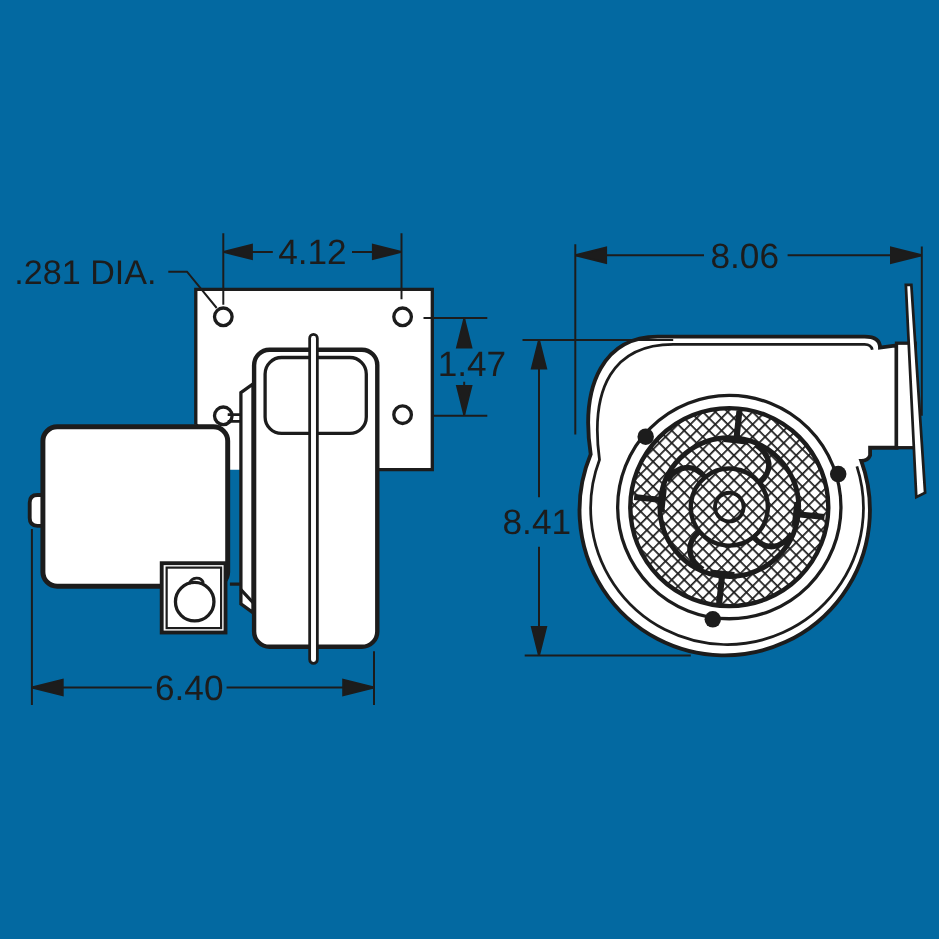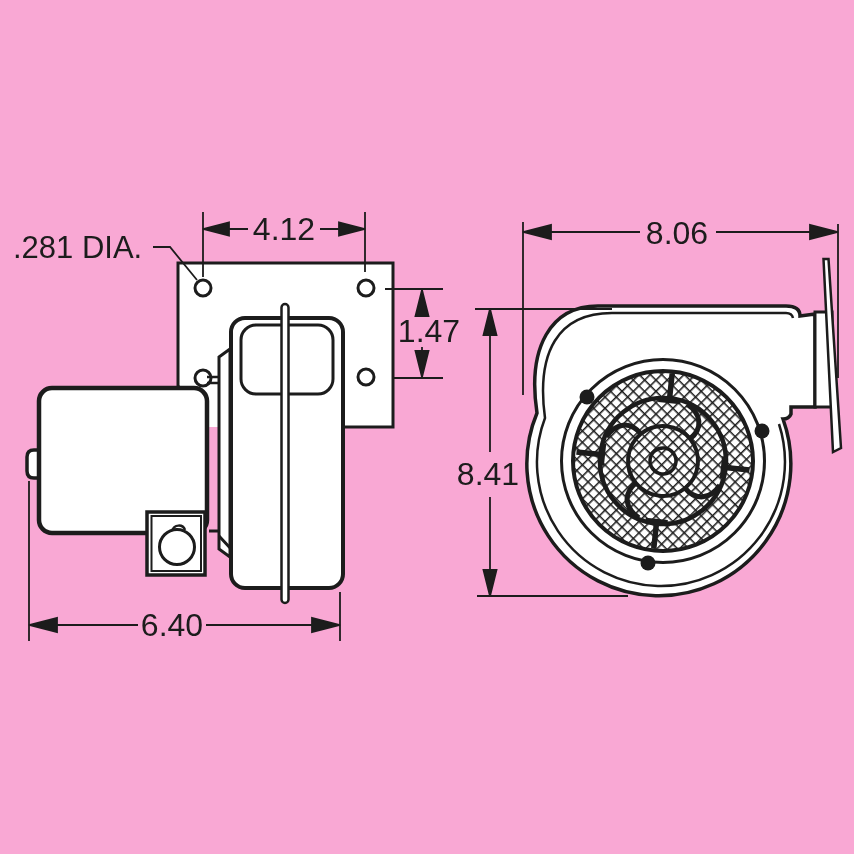--- a/index.html
+++ b/index.html
@@ -1,16 +1,16 @@
 <!DOCTYPE html>
 <html><head>
 <meta charset="utf-8">
 <style>
   html,body{margin:0;padding:0;background:#ffffff;}
-  .canvas{width:854px;height:854px;background:#f9a8d4;position:relative;overflow:hidden;}
+  .canvas{width:854px;height:854px;background:#0369a1;position:relative;overflow:hidden;}
   svg{display:block;}
   text{font-family:"Liberation Sans","DejaVu Sans",sans-serif;fill:#1c1c1c;}
   .dim-text{font-size:32px;}
   .callout-text{font-size:31px;}
 </style>
 </head>
 <body>
 
 <div class="canvas">
 <svg width="854" height="854" viewBox="0 0 854 854">

